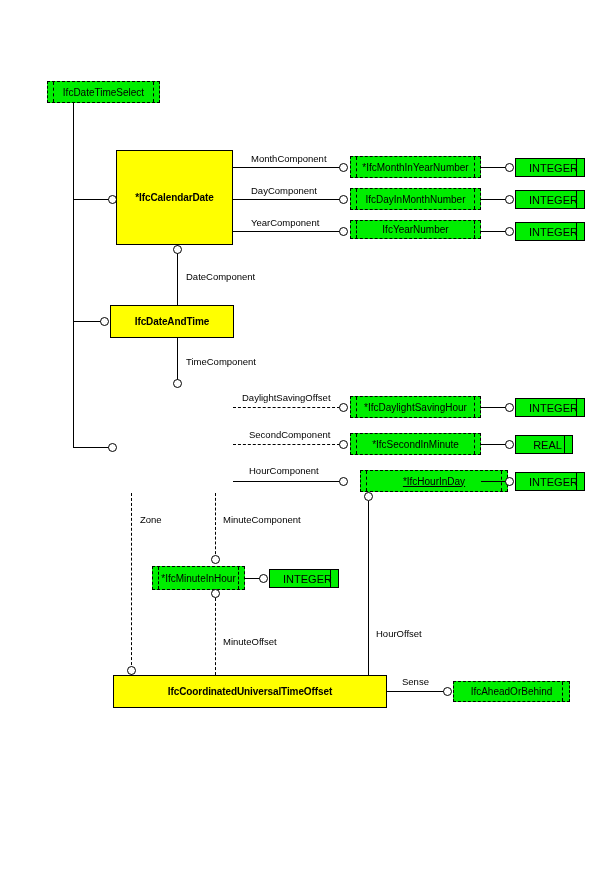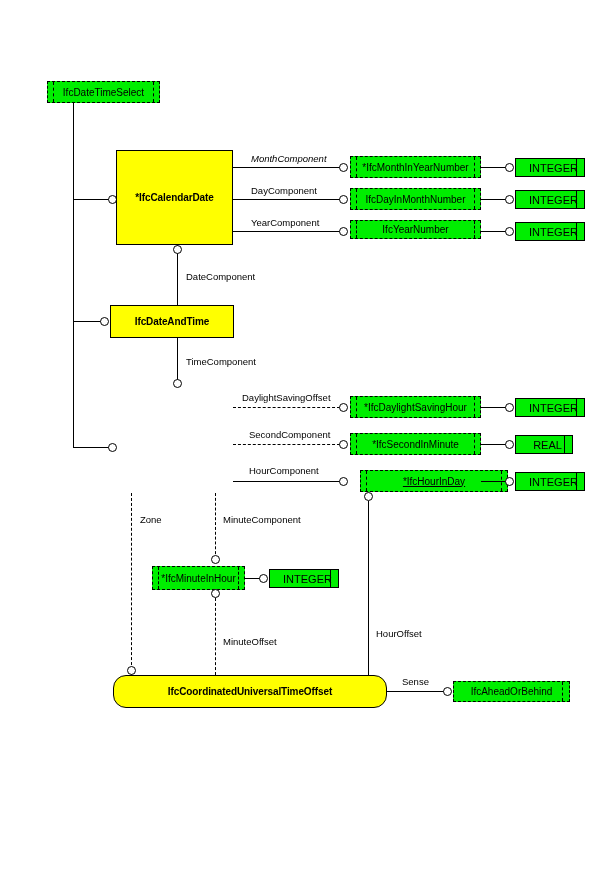--- a/index.html
+++ b/index.html
@@ -54,21 +54,21 @@
   <div class="circ" style="left:108px;top:195px;"></div>
   <div class="circ" style="left:100px;top:317px;"></div>
   <div class="circ" style="left:108px;top:443px;"></div>
 
   <div class="box entity" style="left:116px;top:150px;width:117px;height:95px;">
     <span>*IfcCalendarDate</span>
   </div>
 
   <div class="ln hline" style="left:233px;top:167px;width:107px;height:1px;"></div>
   <div class="circ" style="left:339px;top:163px;"></div>
-  <div class="lbl" style="left:251px;top:154px;font-style:italic;">MonthComponent</div>
+  <div class="lbl" style="left:251px;top:154px;">MonthComponent</div>
 
   <div class="ln hline" style="left:233px;top:199px;width:107px;height:1px;"></div>
   <div class="circ" style="left:339px;top:195px;"></div>
   <div class="lbl" style="left:251px;top:186px;">DayComponent</div>
 
   <div class="ln hline" style="left:233px;top:231px;width:107px;height:1px;"></div>
   <div class="circ" style="left:339px;top:227px;"></div>
   <div class="lbl" style="left:251px;top:218px;">YearComponent</div>
 
   <div class="box dtype" style="left:350px;top:156px;width:131px;height:22px;">
@@ -189,21 +189,21 @@
   </div>
 
   <div class="circ" style="left:211px;top:589px;"></div>
   <div class="ln dash-v" style="left:215px;top:598px;height:77px;"></div>
   <div class="lbl" style="left:223px;top:629px;margin-top:8px;">MinuteOffset</div>
 
   <div class="circ" style="left:364px;top:492px;"></div>
   <div class="ln vline" style="left:368px;top:501px;width:1px;height:174px;"></div>
   <div class="lbl" style="left:376px;top:629px;">HourOffset</div>
 
-  <div class="box entity" style="left:113px;top:675px;width:274px;height:33px;border-radius:13px;">
+  <div class="box entity" style="left:113px;top:675px;width:274px;height:33px;">
     <span>IfcCoordinatedUniversalTimeOffset</span>
   </div>
 
   <div class="ln hline" style="left:387px;top:691px;width:57px;height:1px;"></div>
   <div class="circ" style="left:443px;top:687px;"></div>
   <div class="lbl" style="left:402px;top:677px;">Sense</div>
 
   <div class="box enumb" style="left:453px;top:681px;width:117px;height:21px;">
     <span class="divR"></span>
     <span>IfcAheadOrBehind</span>

